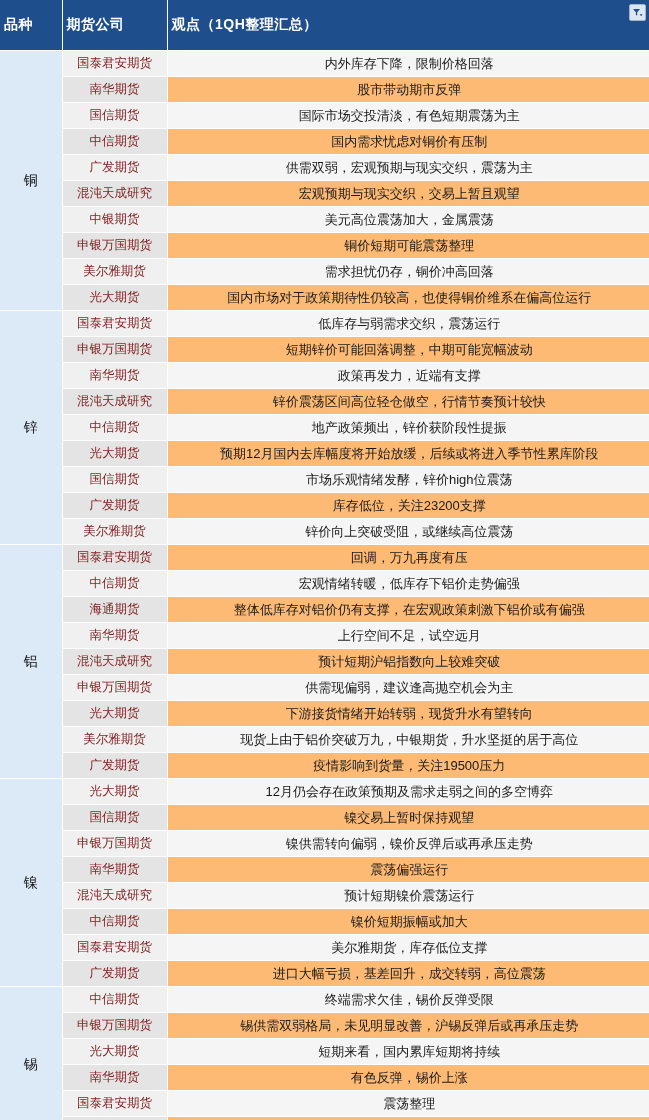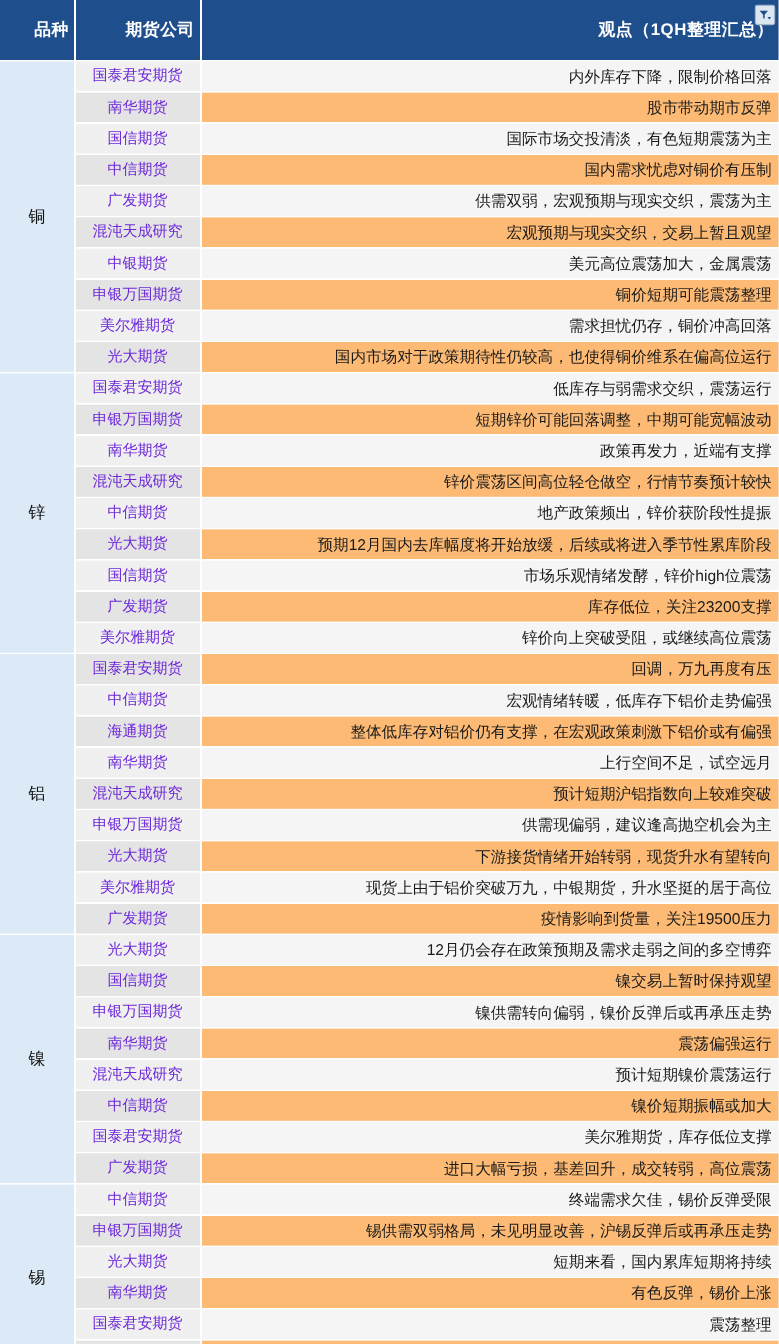--- a/index.html
+++ b/index.html
@@ -27,21 +27,21 @@
 
   thead th {
     background: #1F4E8C;
     color: #ffffff;
     font-size: 14px;
     font-weight: bold;
     height: 26px;
     padding: 16px 4px;
     border-right: 1px solid #ffffff;
     border-bottom: 1px solid #ffffff;
-    text-align: right;
+    text-align: left;
     vertical-align: middle;
     letter-spacing: 0.5px;
     position: relative;
     margin-left: 45px;
   }
   thead th:last-child { border-right: none; }
 
   .filter-btn {
     position: absolute;
     right: 3px;
@@ -76,27 +76,27 @@
   td.variety {
     background: #dce9f7;
     text-align: center;
     font-size: 14px;
     color: #111111;
     border-right: 1px solid #ffffff;
   }
   td.company {
     background: #f0f0f0;
     text-align: center;
-    color: #6d28d9;
+    color: #7f1d1d;
     font-size: 12.5px;
   }
   td.company.alt { background: #e4e4e4; }
   td.view {
     background: #f5f5f5;
-    text-align: right;
+    text-align: center;
     padding-left: 8px;
     font-size: 13px;
   }
   td.view.alt { background: #fdba74; }
 </style>
 </head>
 <body>
 
 <div id="page">
   <table class="grid">

